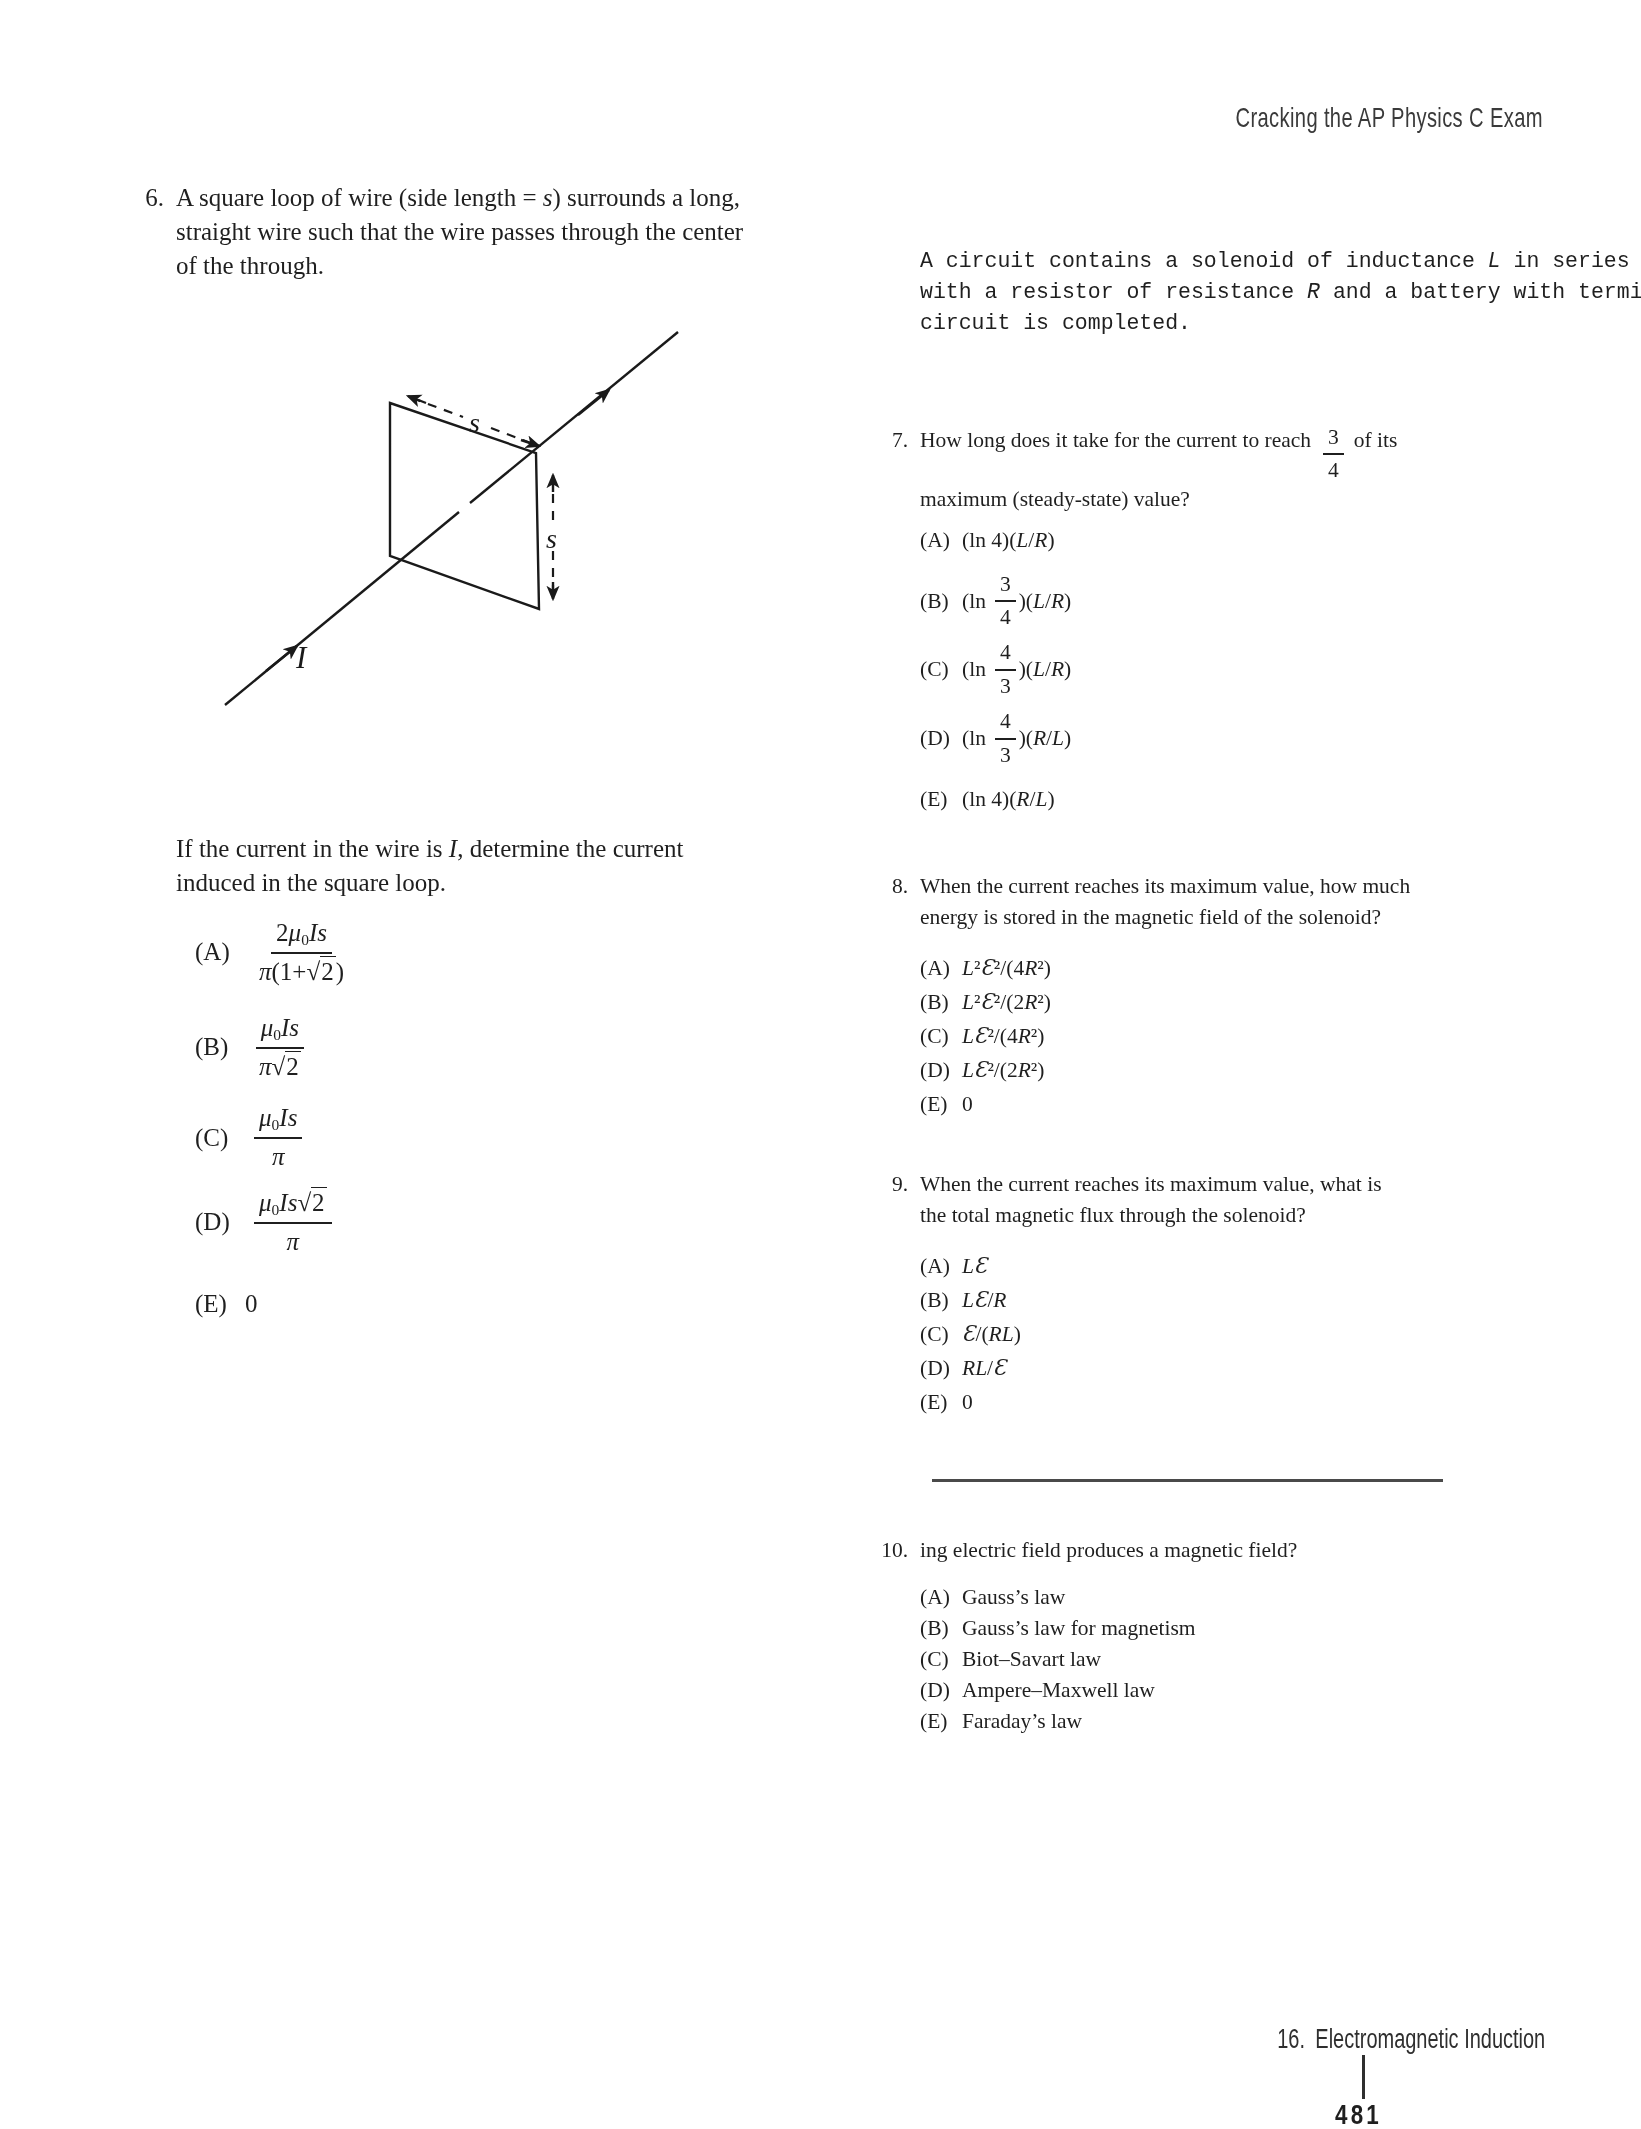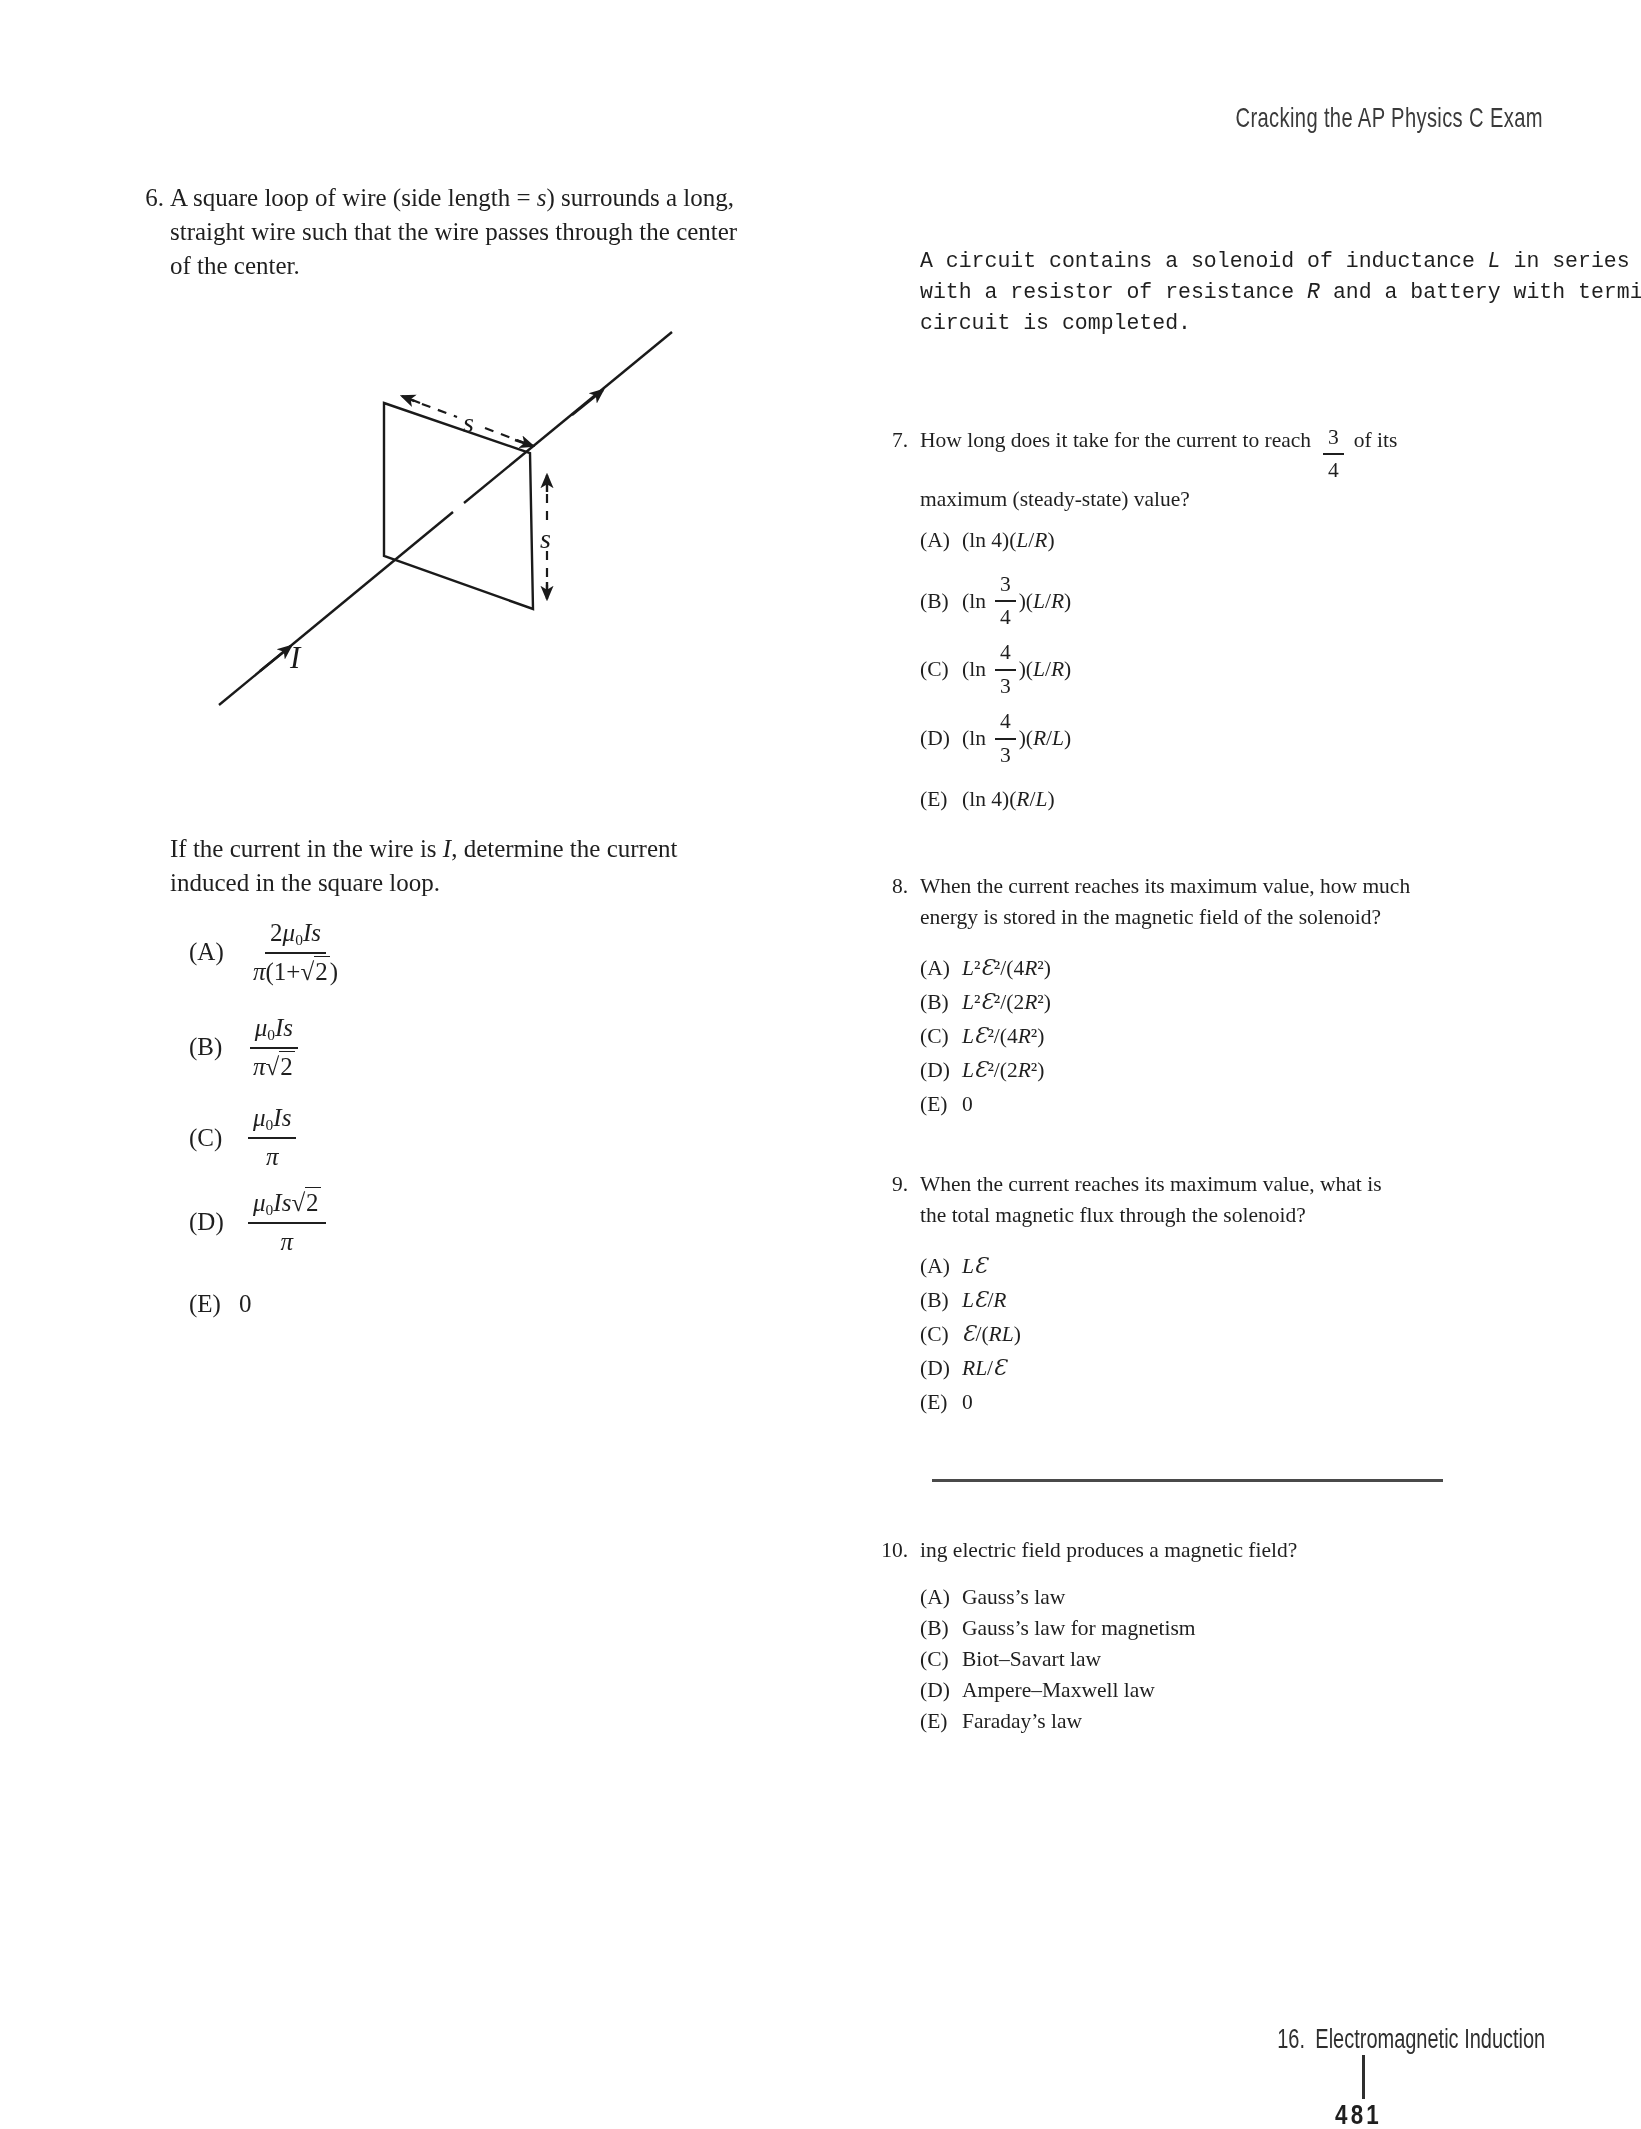--- a/index.html
+++ b/index.html
@@ -10,21 +10,21 @@
   .header-title{position:absolute;top:102px;right:98px;font-family:"Liberation Sans",sans-serif;
         font-size:28px;color:#3a3a3a;letter-spacing:.5px;white-space:nowrap;
         transform:scaleX(.72);transform-origin:100% 50%;}
 
   
   .col-left{position:absolute;left:138px;top:181px;width:700px;font-size:25px;line-height:34px;}
   .col-right{position:absolute;left:868px;top:182px;width:680px;font-size:21.5px;line-height:31px;}
 
   .q{display:flex;align-items:flex-start;}
   .col-left .qnum{width:26px;text-align:right;flex:none;}
-  .col-left .qbody{margin-left:6px;flex:1;min-width:0;}
+  .col-left .qbody{margin-left:12px;flex:1;min-width:0;}
   .col-right .qnum{width:40px;text-align:right;flex:none;}
   .col-right .qbody{margin-left:12px;flex:1;min-width:0;}
   .tline{white-space:nowrap;}
 
   .diagram{display:block;margin:32px 0 0 22px;}
   .prompt{margin-top:112px;}
 
   .choice{display:flex;align-items:center;}
   .col-left .choice{padding-left:19px;}
   .col-left .clabel{width:50px;flex:none;}
@@ -73,21 +73,21 @@
 <div class="page">
 
   <div class="header-title">Cracking the AP Physics C Exam</div>
 
   <div class="col-left">
     <div class="q">
       <span class="qnum">6.</span>
       <div class="qbody">
         <div class="tline"><span>A square loop of wire (side length = </span><span class="it">s</span><span>) surrounds a long,</span></div>
         <div class="tline"><span>straight wire such that the wire passes through the center</span></div>
-        <div class="tline"><span>of the center.</span></div>
+        <div class="tline"><span>of the through.</span></div>
 
         <svg class="diagram" width="500" height="405" viewBox="190 315 500 405">
           <defs>
             <marker id="ah" viewBox="0 0 10 10" refX="8.5" refY="5" markerWidth="6.5" markerHeight="6.5" orient="auto">
               <path d="M0,0.8 L10,5 L0,9.2 L2.6,5 z" fill="#1a1a1a"></path>
             </marker>
           </defs>
 
           <polygon class="ink" points="382,403 528,453 531,609 382,556"></polygon>
 

